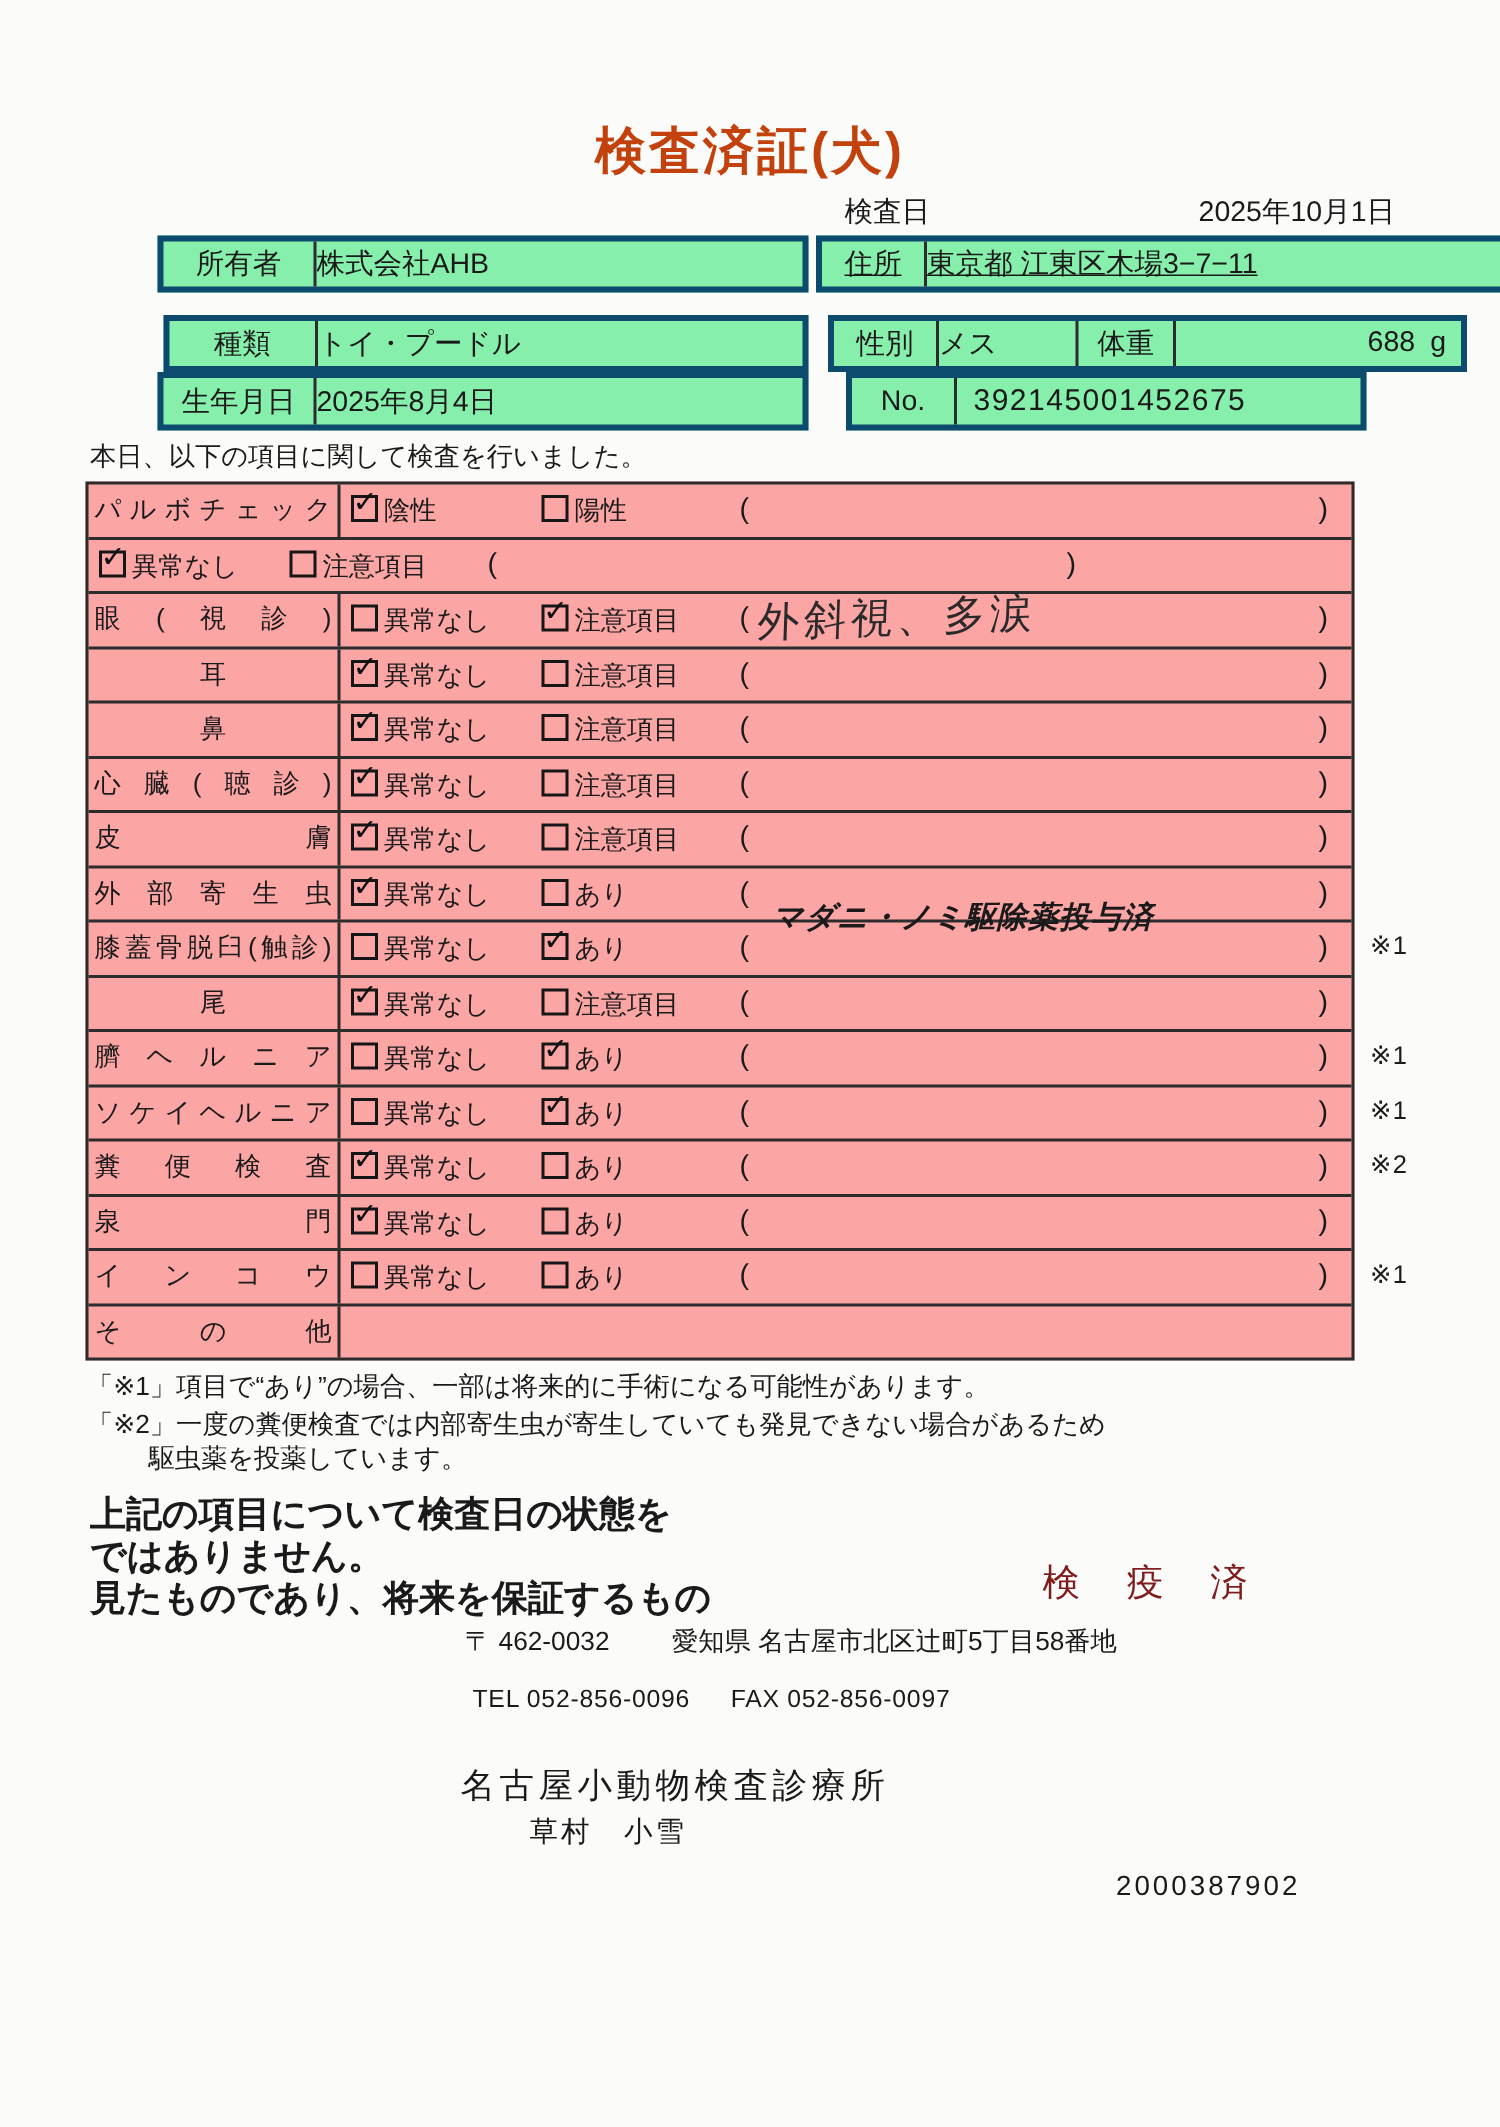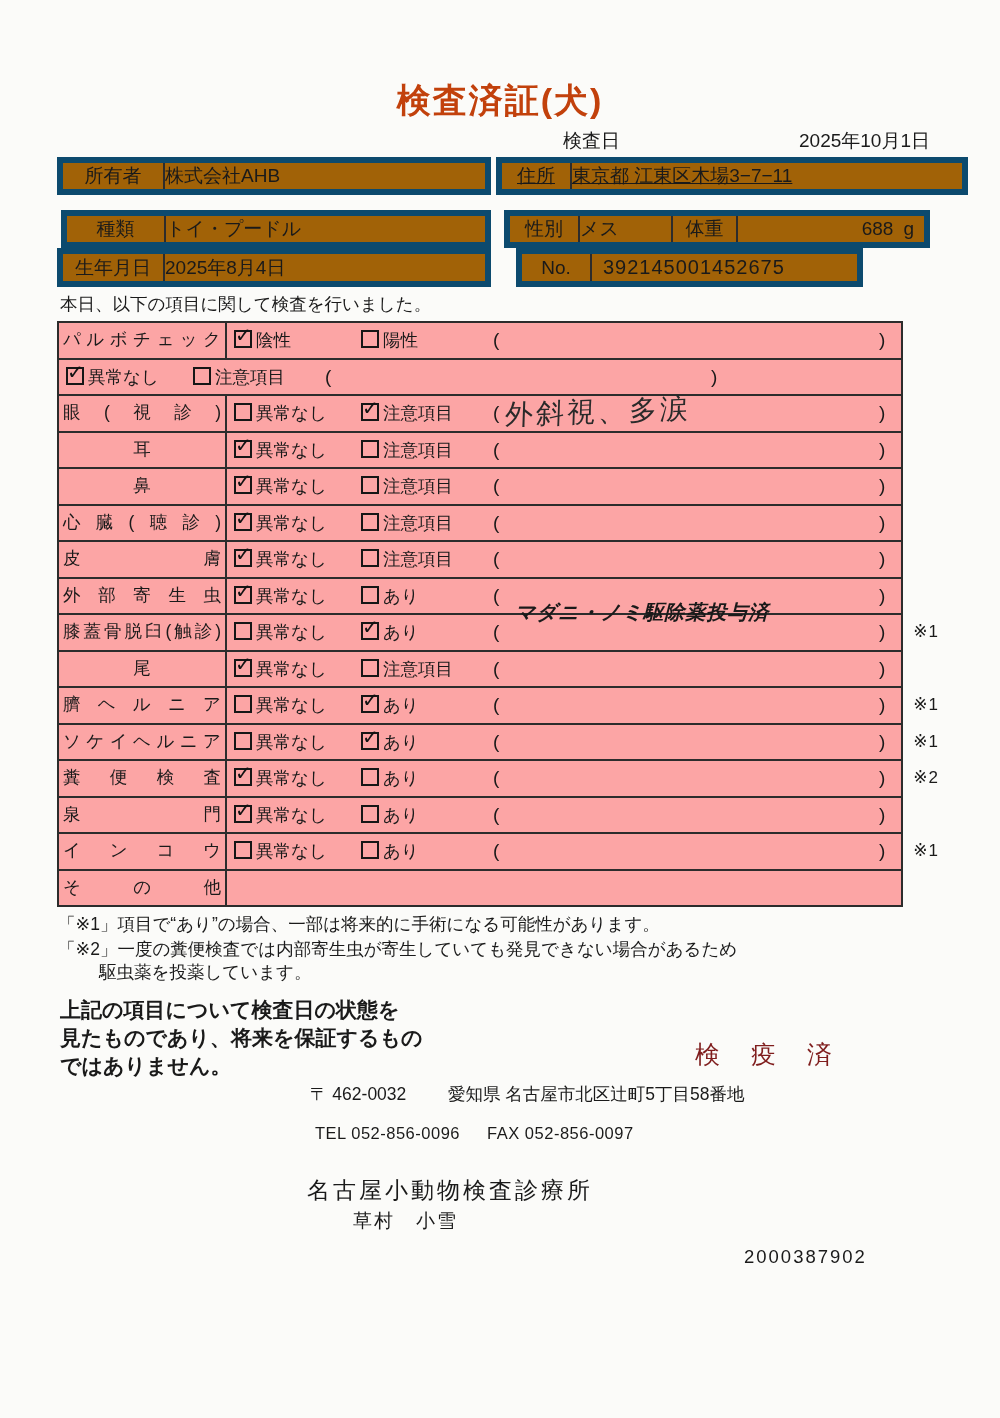--- a/index.html
+++ b/index.html
@@ -14,22 +14,22 @@
 
   
   .doc-title{
     left:0;right:0;top:78px;text-align:center;
     font-size:34px;font-weight:600;letter-spacing:2px;color:#c2410c;
   }
   .exam-date-label{left:563px;top:128px;font-size:19px;}
   .exam-date-value{left:770px;top:128px;width:160px;text-align:right;font-size:19px;}
 
   .hbox{
-    position:absolute;border:6px solid #0c4a6e;display:flex;
-    background:#a16207;box-sizing:border-box;
+    position:absolute;border:4px solid #0c4a6e;display:flex;
+    background:#86efac;box-sizing:border-box;margin-left:48px;
   }
   .hbox .lbl{
     border-right:2px solid #2c2c2c;text-align:center;
     font-size:19px;display:flex;align-items:center;justify-content:center;
     box-sizing:border-box;flex:none;
   }
   .hbox .val{
     flex:1;display:flex;align-items:center;padding-left:0;
     font-size:19px;box-sizing:border-box;white-space:nowrap;
   }
@@ -75,21 +75,21 @@
     transform:rotate(-2deg) skewX(-4deg);color:#2a2a2a;letter-spacing:3px;
   }
   .row-mark{position:absolute;right:-38px;top:6px;font-size:17px;letter-spacing:1px;}
 
   
   .fn1{left:58px;top:912px;font-size:17.5px;}
   .fn2{left:58px;top:937px;font-size:17.5px;}
   .fn3{left:99px;top:960px;font-size:17.5px;}
 
   
-  .disclaimer{left:60px;top:996px;font-size:21px;font-weight:700;line-height:28px;}
+  .disclaimer{left:60px;top:996px;font-size:24px;font-weight:700;line-height:28px;}
   .stamp{left:695px;top:1038px;font-size:25px;letter-spacing:12px;color:#7f1d1d;}
   .postal{left:310px;top:1082px;font-size:17.5px;}
   .postal-addr{left:448px;top:1082px;font-size:17.5px;}
   .telfax{left:315px;top:1124px;font-size:16.5px;letter-spacing:.5px;}
   .telfax .fax{margin-left:22px;}
   .clinic-name{left:307px;top:1175px;font-size:23px;letter-spacing:3px;}
   .vet-name{left:353px;top:1208px;font-size:19px;letter-spacing:2px;}
   .serial{left:744px;top:1246px;font-size:18.5px;letter-spacing:2px;}
 </style>
 </head>
@@ -352,22 +352,22 @@
 
   </div>
 </div>
 
 <div class="abs fn1">「※1」項目で“あり”の場合、一部は将来的に手術になる可能性があります。</div>
 <div class="abs fn2">「※2」一度の糞便検査では内部寄生虫が寄生していても発見できない場合があるため</div>
 <div class="abs fn3">駆虫薬を投薬しています。</div>
 
 <div class="abs disclaimer">
   <div>上記の項目について検査日の状態を</div>
+  <div>ではありません。</div>
   <div>見たものであり、将来を保証するもの</div>
-  <div>ではありません。</div>
 </div>
 
 <div class="abs stamp">検 疫 済</div>
 
 <div class="abs postal">〒 462-0032</div>
 <div class="abs postal-addr">愛知県 名古屋市北区辻町5丁目58番地</div>
 <div class="abs telfax">
   <span>TEL 052-856-0096</span>
   <span class="fax">FAX 052-856-0097</span>
 </div>

